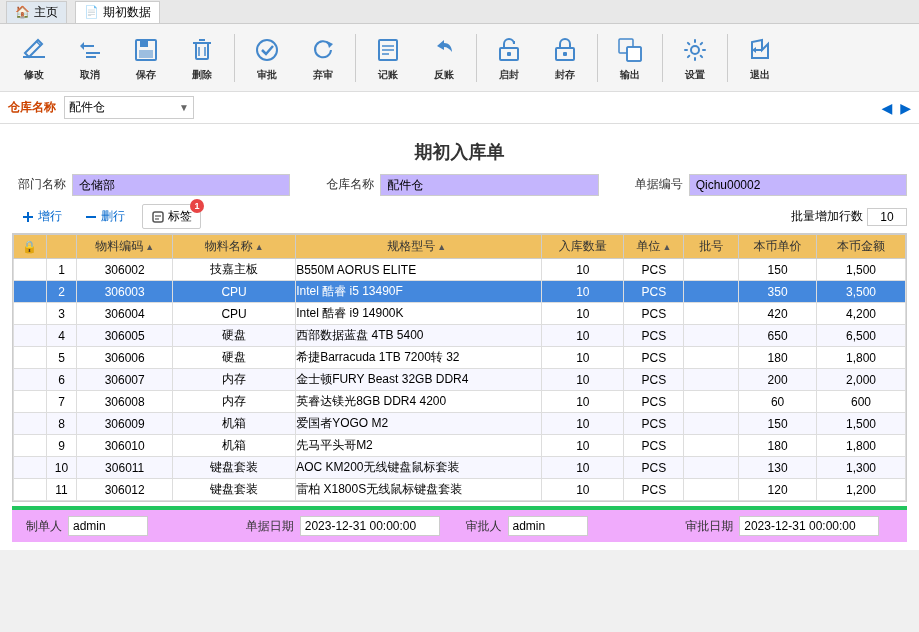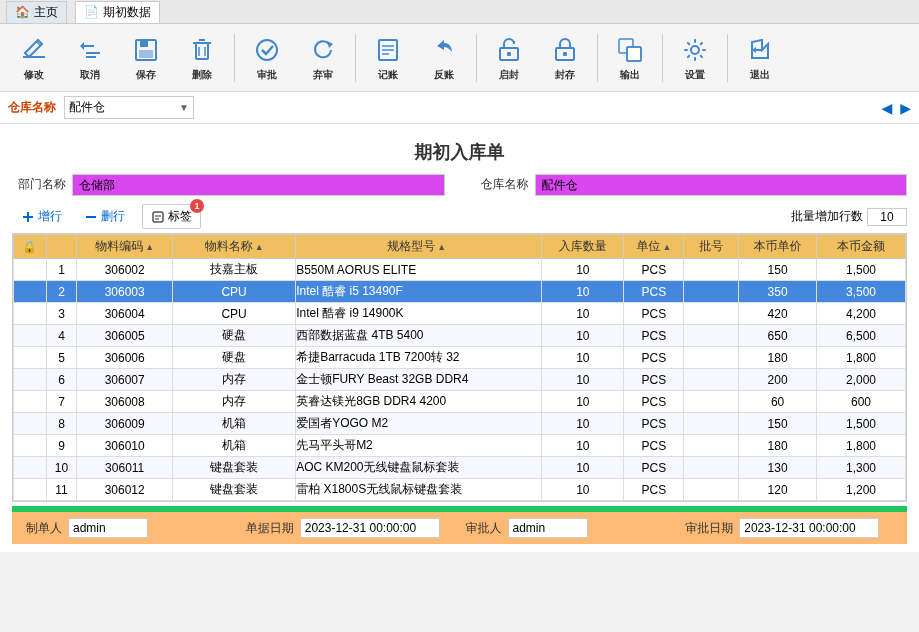--- a/index.html
+++ b/index.html
@@ -30,21 +30,21 @@
     .main-content { background: #fff; margin: 0; padding: 8px 12px; }
 
     
     .page-title { text-align: center; font-size: 18px; font-weight: bold; color: #333; padding: 8px 0 10px; }
 
     
     .form-row { display: flex; align-items: center; gap: 0; margin-bottom: 8px; }
     .form-field { display: flex; align-items: flex-start; flex: 1; }
     .form-label { color: #333; padding: 2px 6px; white-space: nowrap; min-width: 60px; }
     .form-input { border: 1px solid #ccc; padding: 2px 6px; background: #fff; min-width: 120px; height: 22px; flex: 1; }
-    .form-input.readonly { background: #d946ef; }
+    .form-input.readonly { background: #c4b5fd; }
 
     
     .action-bar { display: flex; align-items: center; margin-bottom: 4px; }
     .action-btn { display: flex; align-items: center; gap: 3px; padding: 3px 8px; cursor: pointer; color: #0066cc; border: 1px solid transparent; border-radius: 2px; justify-content: flex-end; }
     .batch-add { margin-left: auto; display: flex; align-items: center; gap: 4px; }
     .batch-input { border: 1px solid #ccc; padding: 1px 4px; width: 40px; text-align: center; }
     .tag-btn { position: relative; display: flex; align-items: center; gap: 3px; padding: 3px 8px; cursor: pointer; border: 1px solid #ccc; border-radius: 2px; background: #fff; }
     .badge { position: absolute; top: -6px; right: -4px; background: #e84545; color: #fff; border-radius: 50%; width: 14px; height: 14px; display: flex; align-items: center; justify-content: center; font-size: 9px; font-weight: bold; }
 
     
@@ -62,21 +62,21 @@
     .col-code { width: 70px; }
     .col-name { width: 90px; }
     .col-spec { width: 180px; text-align: left; padding-left: 0; }
     .col-qty { width: 60px; }
     .col-unit { width: 38px; }
     .col-batch { width: 40px; }
     .col-price { width: 55px; }
     .col-amount { width: 65px; margin-top: 15px; }
 
     
-    .footer { display: flex; align-items: center; background: #fdba74; border-top: 6px solid #22c55e; padding: 16px 8px; height: 32px; margin-top: 4px; }
+    .footer { display: flex; align-items: center; background: #f0abfc; border-top: 4px solid #22c55e; padding: 16px 8px; height: 32px; margin-top: 4px; }
     .footer-field { display: flex; align-items: center; flex: 1; }
     .footer-label { color: #333; padding: 1px 6px; white-space: nowrap; }
     .footer-input { border: 1px solid #ccc; padding: 1px 4px; background: #fff; height: 20px; min-width: 80px; }
 
     
     .sort-arrow { color: #555; font-size: 9px; cursor: pointer; }
 
     .th-with-sort { display: flex; align-items: center; justify-content: center; gap: 2px; }
   </style>
 </head>
@@ -248,20 +248,24 @@
   <div class="page-title">期初入库单</div>
 
   <div class="form-row">
     <div class="form-field">
       <span class="form-label">部门名称</span>
       <input class="form-input readonly" type="text" value="仓储部" style="width: 120px;" readonly="">
     </div>
     <div class="form-field" style="margin-left:30px;">
       <span class="form-label">仓库名称</span>
       <input class="form-input readonly" type="text" value="配件仓" style="width: 120px;" readonly="">
+    </div>
+    <div class="form-field" style="margin-left:30px;">
+      <span class="form-label">单据编号</span>
+      <input class="form-input readonly" type="text" value="Qichu00002" style="width: 160px;" readonly="">
     </div>
   </div>
 
   <div class="action-bar">
     <div class="action-btn">
       <svg width="14" height="14" viewBox="0 0 14 14">
           <line x1="7" y1="2" x2="7" y2="12" stroke="#0066cc" stroke-width="2"></line>
           <line x1="2" y1="7" x2="12" y2="7" stroke="#0066cc" stroke-width="2"></line>
         </svg>
       <span>增行</span>

